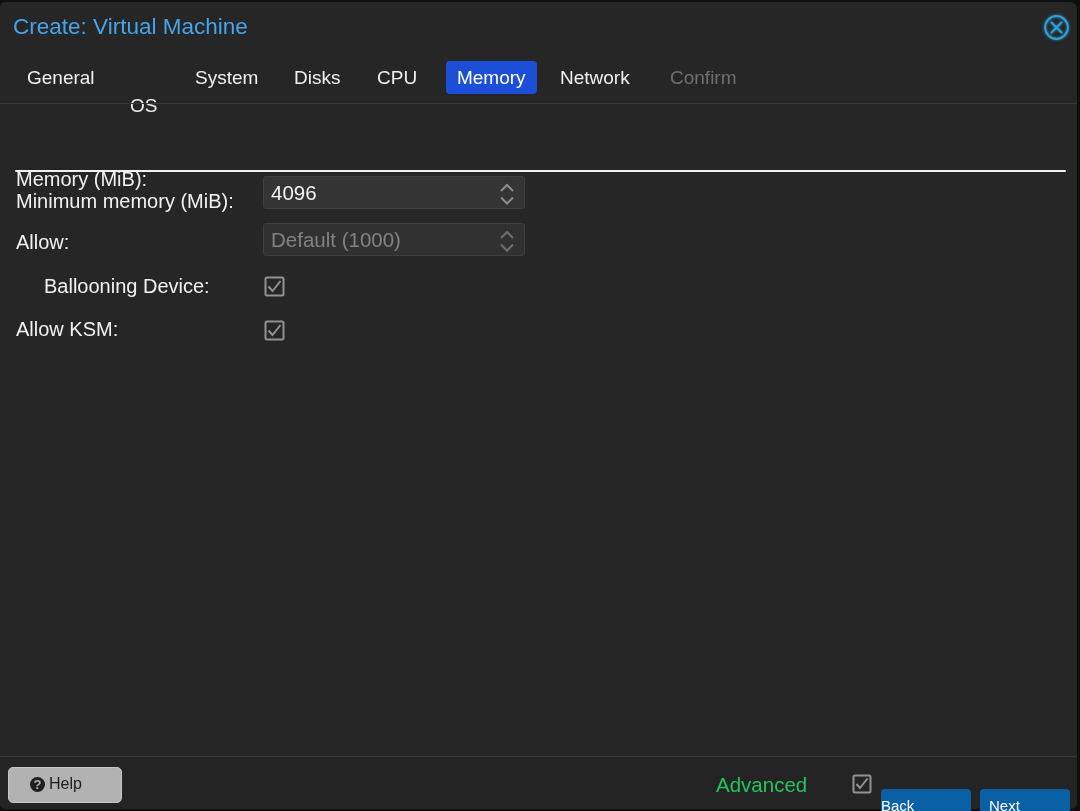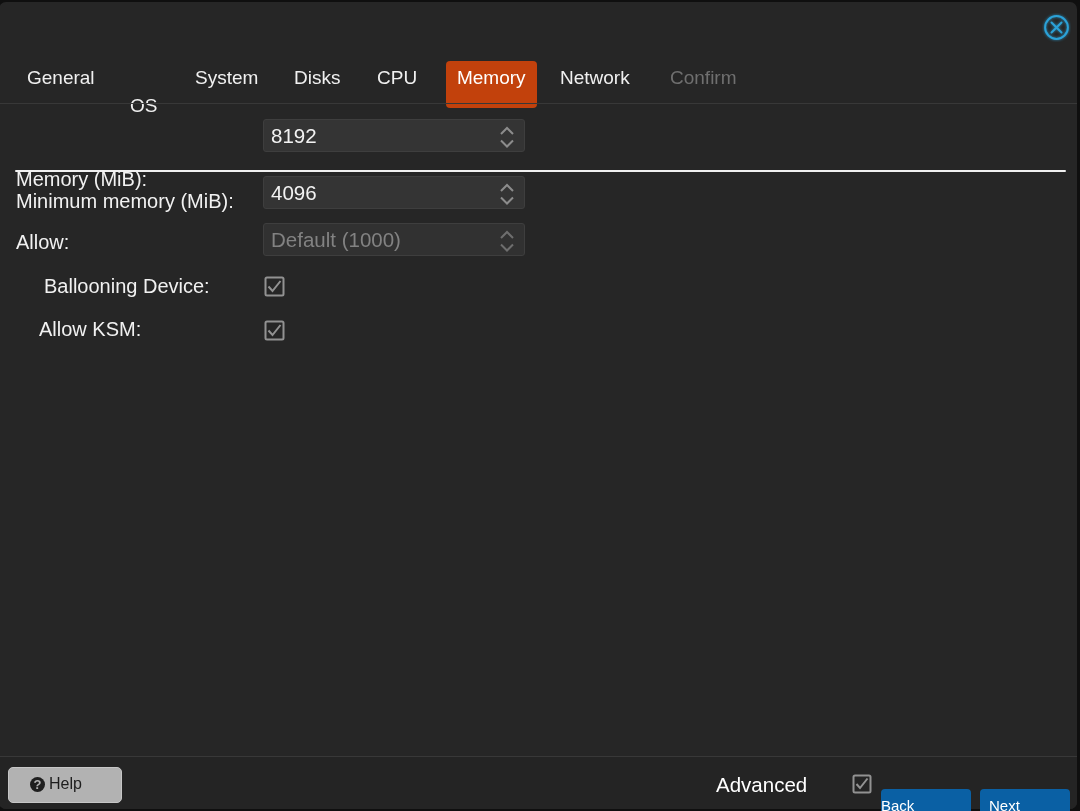--- a/index.html
+++ b/index.html
@@ -6,72 +6,67 @@
   html,body { width:1080px; height:811px; background:#0f0f0f; overflow:hidden;
     font-family:"Liberation Sans", sans-serif; }
   #dlg { position:absolute; left:-1px; top:2px; width:1078px; height:806.5px;
     background:#262626; border-radius:7px; }
   .abs { position:absolute; }
   
   #title { left:14px; top:11.5px; font-size:22.5px; color:#45a5ea; }
   
   .tab { top:65px; font-size:19px; color:#f0f0f0; }
   .tabdis { color:#6f6f6f; }
-  #tabactive { left:447px; top:59px; width:90.5px; height:47px; background:#c2410c;
+  #tabactive { left:447px; top:59px; width:90.5px; height:33px; background:#1d4ed8;
     border-radius:4px; color:#fff; font-size:19px; text-align:center; line-height:33px; }
   #tabline { left:0; top:101px; width:1078px; height:1px; background:#383838; }
   
   .lbl { left:17px; font-size:20px; color:#f1f1f1; }
   .fld { left:264px; width:262px; height:33px; background:#343434;
     border:1px solid #3e3e3e; border-radius:3px; font-size:20.5px; color:#f2f2f2;
     line-height:32.5px; padding-left:7px; }
   .flddis { background:#313131; color:#828282; }
   .spin { position:absolute; right:10px; top:6px; }
   #sep { left:15.5px; top:167.6px; width:1051.5px; height:2.8px; background:#f0f0f0; border-radius:1px; }
   
   #footline { left:0; top:753.6px; width:1078px; height:1px; background:#383838; }
   #footer { left:0; top:754.6px; width:1078px; height:52px; background:#242424;
     border-radius:0 0 7px 7px; }
   #helpbtn { left:9px; top:765px; width:114px; height:36px; background:#b2b2b2;
     border:1px solid #c6c6c6; border-radius:5px; }
   #helptxt { left:40px; top:6.5px; font-size:16px; color:#1d1d1d; }
-  #advtxt { left:717px; top:770.5px; font-size:20.5px; color:#ffffff; }
+  #advtxt { left:717px; top:770.5px; font-size:20.5px; color:#22c55e; }
   .btn { top:765px; height:34.5px; background:#0a60a4; border-radius:4px;
     color:#ffffff; font-size:15px; text-align:left; line-height:34.5px;margin-top:22px; }
   #backbtn { left:882px; width:90px; }
   #nextbtn { left:981px; width:90px;padding-left:9px; }
 </style>
 </head>
 <body>
 <div id="dlg">
+  <div class="abs" id="title">Create: Virtual Machine</div>
 
   <svg class="abs" style="left:1042.5px; top:10.5px;" width="29" height="29" viewBox="0 0 29 29">
     <g stroke="#2ba2d8" stroke-width="2" fill="none" stroke-linecap="round" style="filter:drop-shadow(0 0 1.5px rgba(43,162,216,0.8))">
       <circle cx="14.5" cy="14.5" r="11.4"></circle>
       <path d="M 9.5 9.5 L 19.5 19.5 M 19.5 9.5 L 9.5 19.5"></path>
     </g>
   </svg>
 
   <div class="abs tab" style="left:28px;">General</div>
   <div class="abs tab" style="left:131px;margin-top:28px;">OS</div>
   <div class="abs tab" style="left:196px;">System</div>
   <div class="abs tab" style="left:295px;">Disks</div>
   <div class="abs tab" style="left:378px;">CPU</div>
   <div class="abs" id="tabactive">Memory</div>
   <div class="abs tab" style="left:561px;">Network</div>
   <div class="abs tab tabdis" style="left:671px;">Confirm</div>
   <div class="abs" id="tabline"></div>
 
   <div class="abs lbl" style="top:123.5px;margin-top:42px;">Memory (MiB):</div>
-  <div class="abs fld" style="top:117.4px;">8192
-    <svg class="spin" width="14" height="24" viewBox="0 0 14 24">
-      <path d="M 1 8 L 7 2 L 13 8" fill="none" stroke="#8c8c8c" stroke-width="2"></path>
-      <path d="M 1 14.5 L 7 20.5 L 13 14.5" fill="none" stroke="#8c8c8c" stroke-width="2"></path>
-    </svg>
-  </div>
 
   <div class="abs" id="sep"></div>
 
   <div class="abs lbl" style="top:187.5px;">Minimum memory (MiB):</div>
   <div class="abs fld" style="top:174px;">4096
     <svg class="spin" width="14" height="24" viewBox="0 0 14 24">
       <path d="M 1 8 L 7 2 L 13 8" fill="none" stroke="#8c8c8c" stroke-width="2"></path>
       <path d="M 1 14.5 L 7 20.5 L 13 14.5" fill="none" stroke="#8c8c8c" stroke-width="2"></path>
     </svg>
   </div>
@@ -83,21 +78,21 @@
       <path d="M 1 14.5 L 7 20.5 L 13 14.5" fill="none" stroke="#6e6e6e" stroke-width="2"></path>
     </svg>
   </div>
 
   <div class="abs lbl" style="top:272.5px;margin-left:28px;">Ballooning Device:</div>
   <svg class="abs" style="left:264.5px; top:274.2px;" width="21" height="21" viewBox="0 0 21 21">
     <rect x="1.5" y="1.5" width="18" height="18" rx="1.5" fill="none" stroke="#929292" stroke-width="2"></rect>
     <path d="M 4.5 10.5 L 8.5 15 L 16.5 5" fill="none" stroke="#929292" stroke-width="2"></path>
   </svg>
 
-  <div class="abs lbl" style="top:316px;margin-left:23px;">Allow KSM:</div>
+  <div class="abs lbl" style="top:316px;">Allow KSM:</div>
   <svg class="abs" style="left:264.5px; top:317.6px;" width="21" height="21" viewBox="0 0 21 21">
     <rect x="1.5" y="1.5" width="18" height="18" rx="1.5" fill="none" stroke="#929292" stroke-width="2"></rect>
     <path d="M 4.5 10.5 L 8.5 15 L 16.5 5" fill="none" stroke="#929292" stroke-width="2"></path>
   </svg>
 
   <div class="abs" id="footer"></div>
   <div class="abs" id="footline"></div>
   <div class="abs" id="helpbtn">
     <svg class="abs" style="left:21px; top:9px;" width="15" height="15" viewBox="0 0 15 15">
       <circle cx="7.5" cy="7.5" r="7.5" fill="#1f1f1f"></circle>

